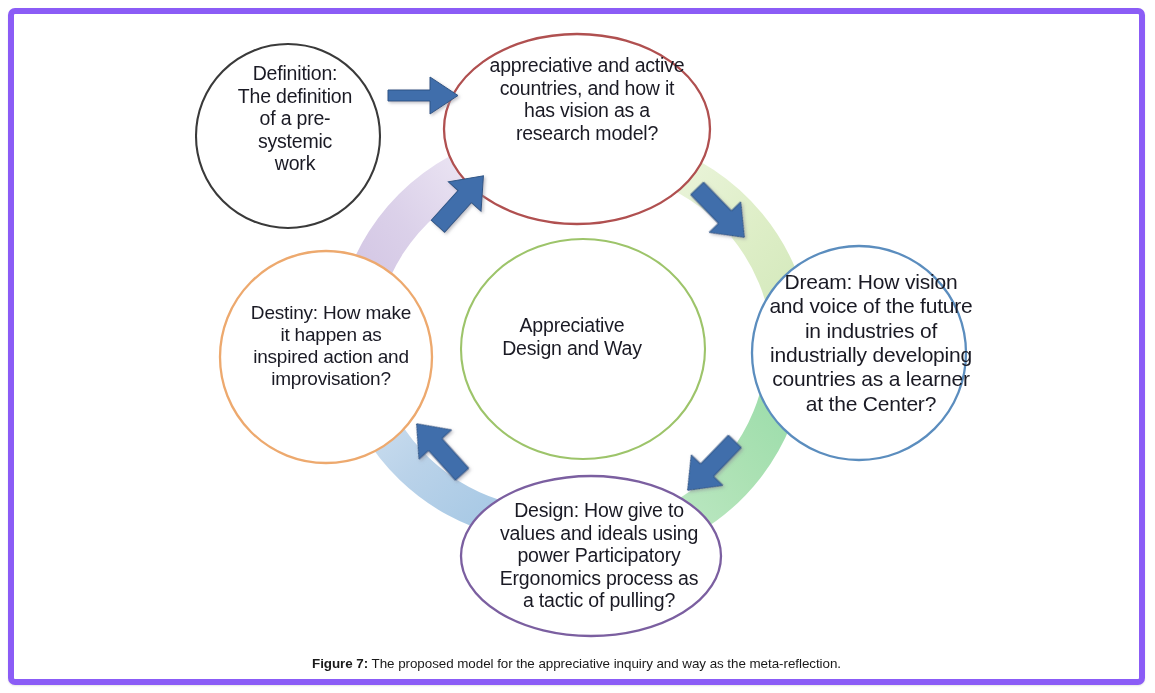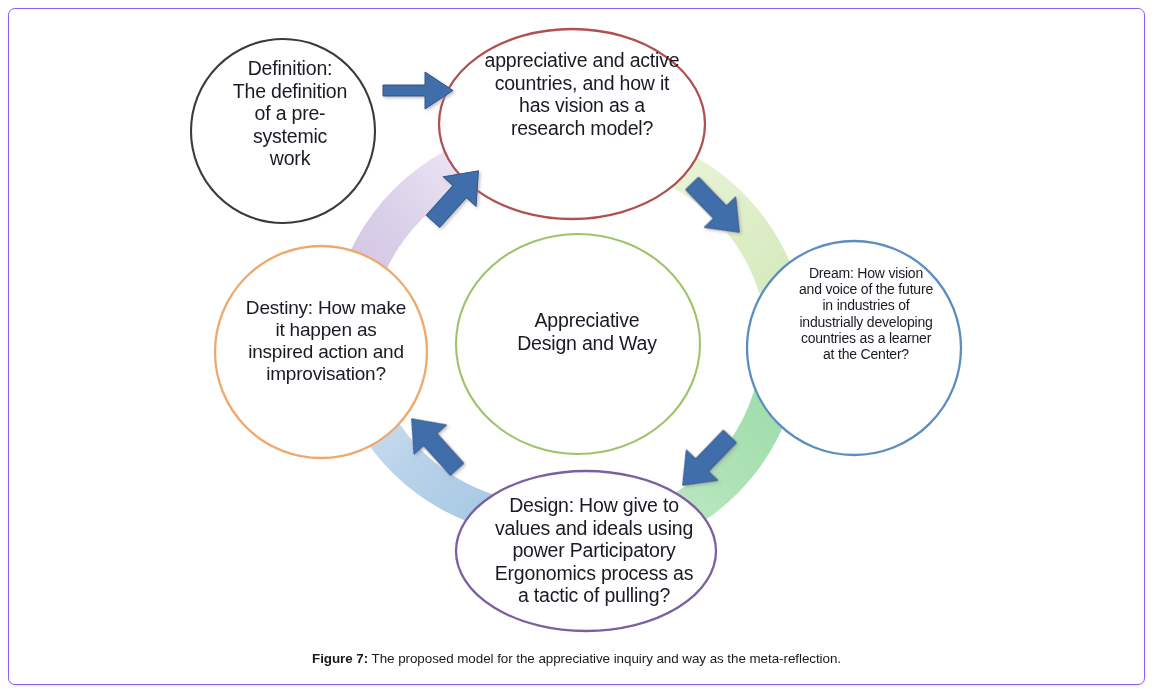--- a/index.html
+++ b/index.html
@@ -5,21 +5,21 @@
 <style>
   html,body{margin:0;padding:0;background:#ffffff;}
   body{
     width:1155px;height:693px;
     font-family:"Liberation Sans",sans-serif;
     -webkit-font-smoothing:antialiased;
   }
   #figure-frame{
     position:absolute;left:8px;top:8px;
     width:1137px;height:677px;
-    border:1px solid #8b5cf6;
+    border:6px solid #8b5cf6;
     border-radius:7px;
     box-sizing:border-box;
     background:#fff;
     box-shadow:0 1px 2px rgba(0,0,0,.10);
     overflow:hidden;
   }
   #diagram-canvas{
     position:absolute;left:0;top:0;
     width:1137px;height:677px;
   }
@@ -32,24 +32,24 @@
     color:#1a1a24;
     line-height:1.16;
     letter-spacing:-0.2px;
     pointer-events:none;
     font-family:"Liberation Sans",sans-serif;
   }
   .node-text span{display:block;}
 
   #txt-definition{left:190px;top:48px;width:182px;font-size:19.5px;}
   #txt-discovery {left:448px;top:40px;width:250px;font-size:19.5px;}
-  #txt-dream     {left:744px;top:256px;width:226px;font-size:14px;}
+  #txt-dream     {left:744px;top:256px;width:226px;font-size:21px;}
   #txt-design    {left:460px;top:485px;width:250px;font-size:19.5px;}
   #txt-destiny   {left:212px;top:288px;width:210px;font-size:19px;}
-  #txt-center    {left:470px;top:300px;width:216px;font-size:19.5px;}
+  #txt-center    {left:450px;top:300px;width:216px;font-size:19.5px;}
 
   
   #figure-caption{
     position:absolute;
     left:0;right:0;top:642px;
     text-align:center;
     font-size:13.4px;
     color:#1a1a1a;
     font-family:"Liberation Sans",sans-serif;
     letter-spacing:-0.05px;

